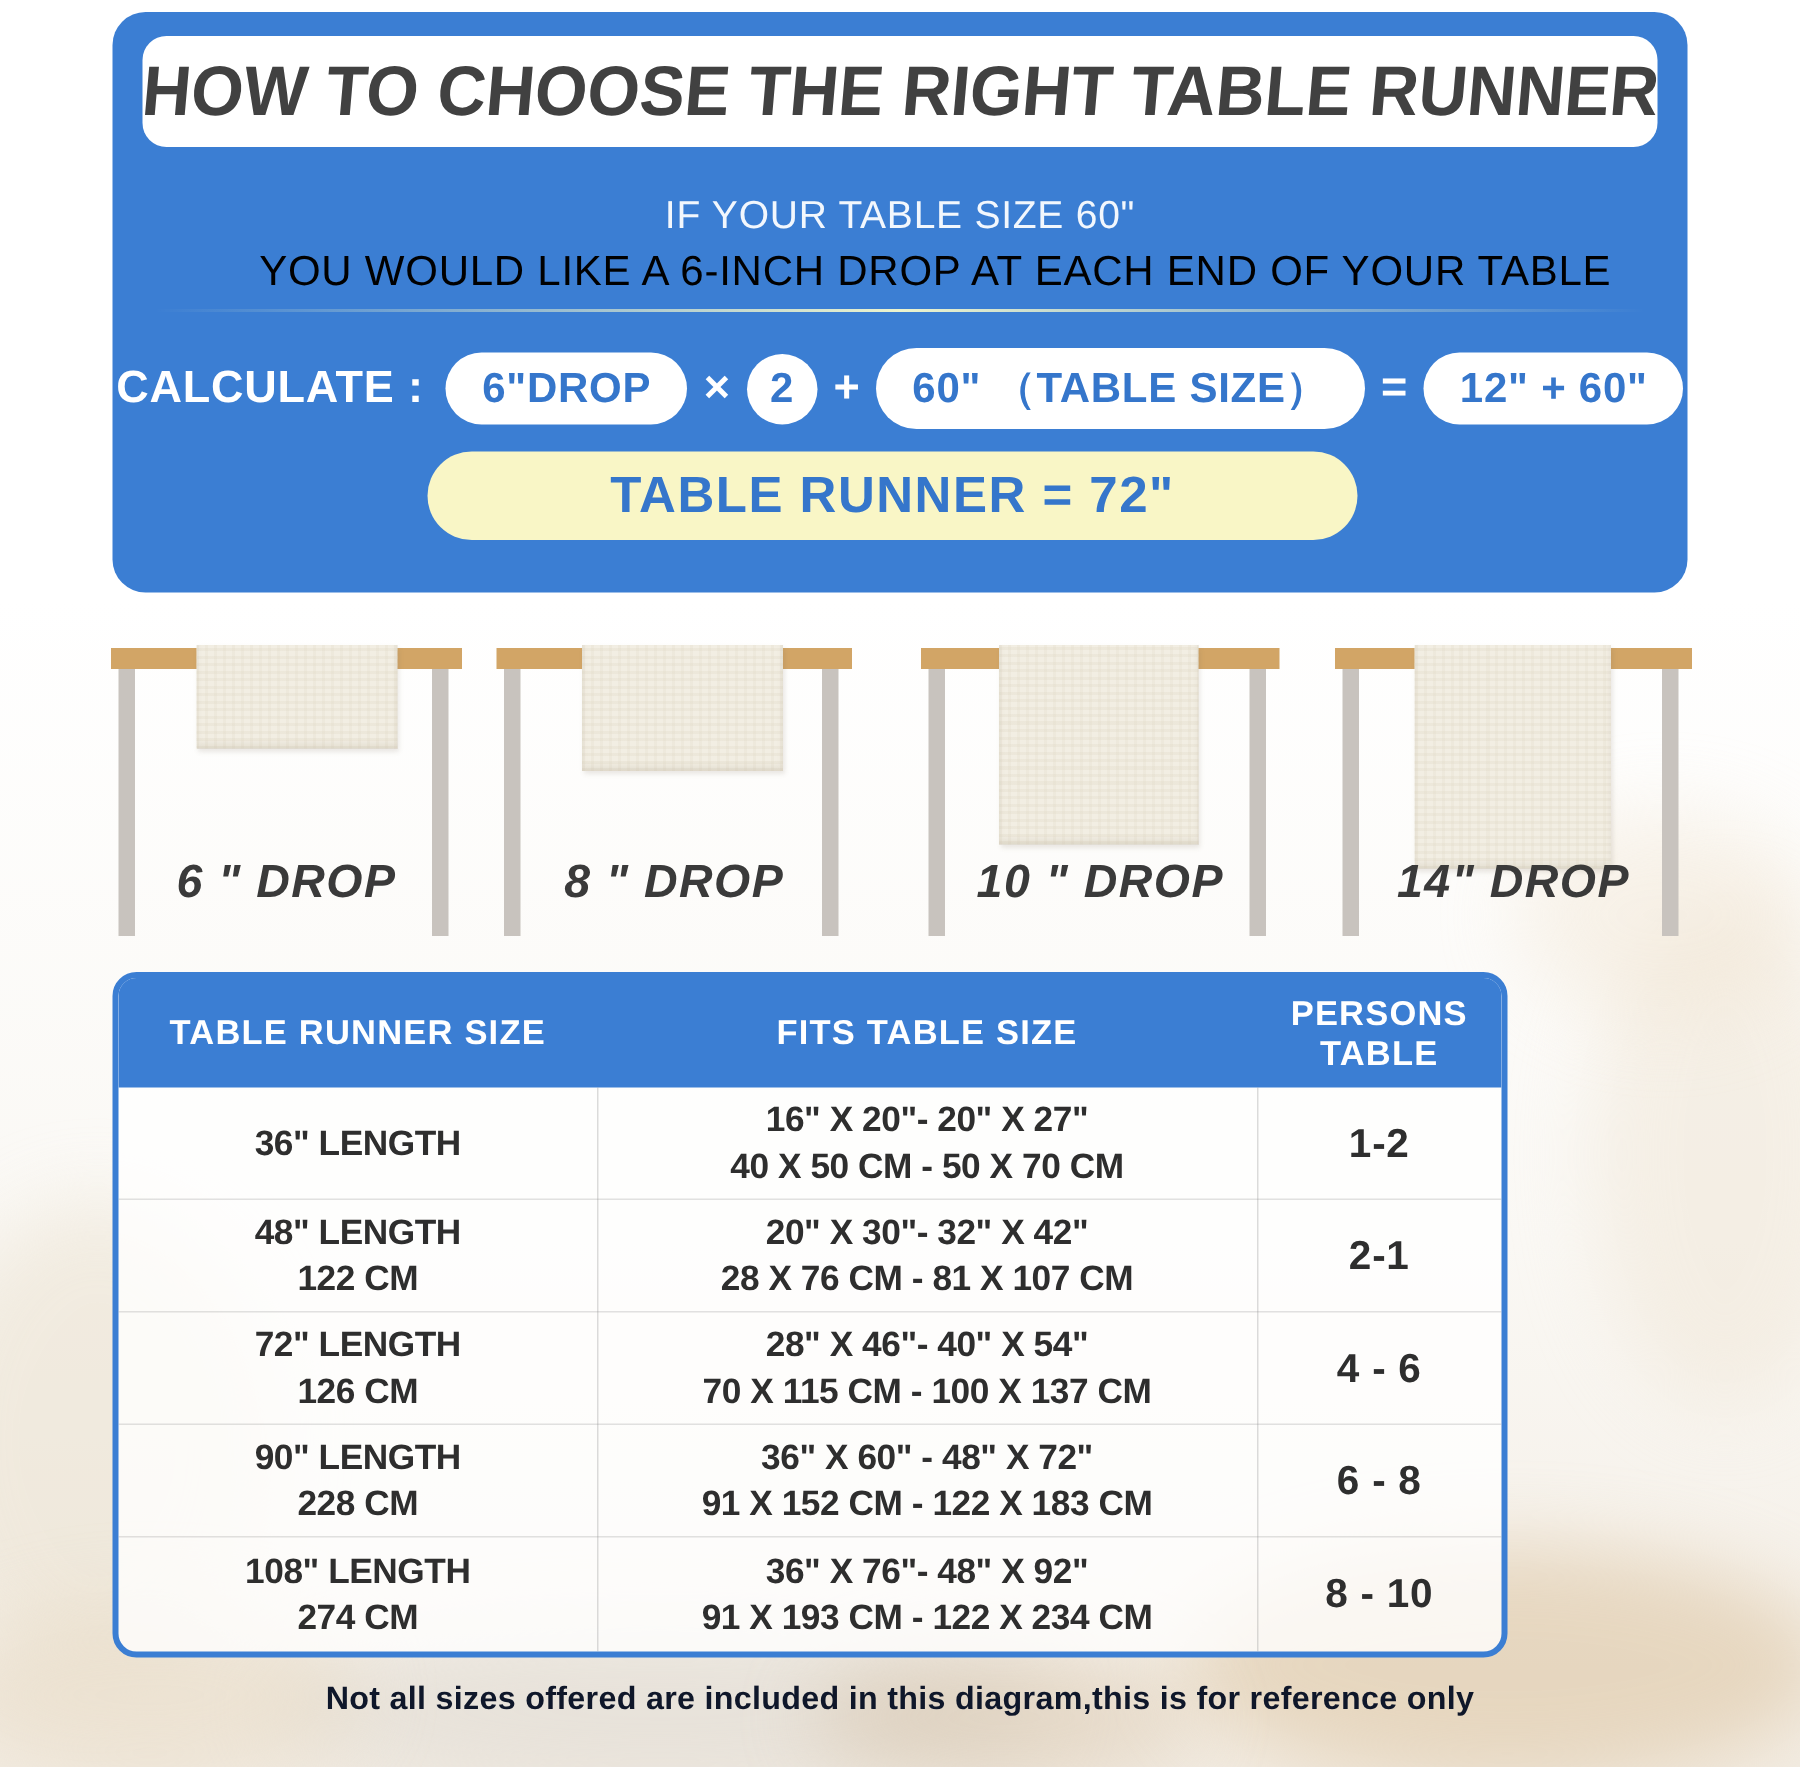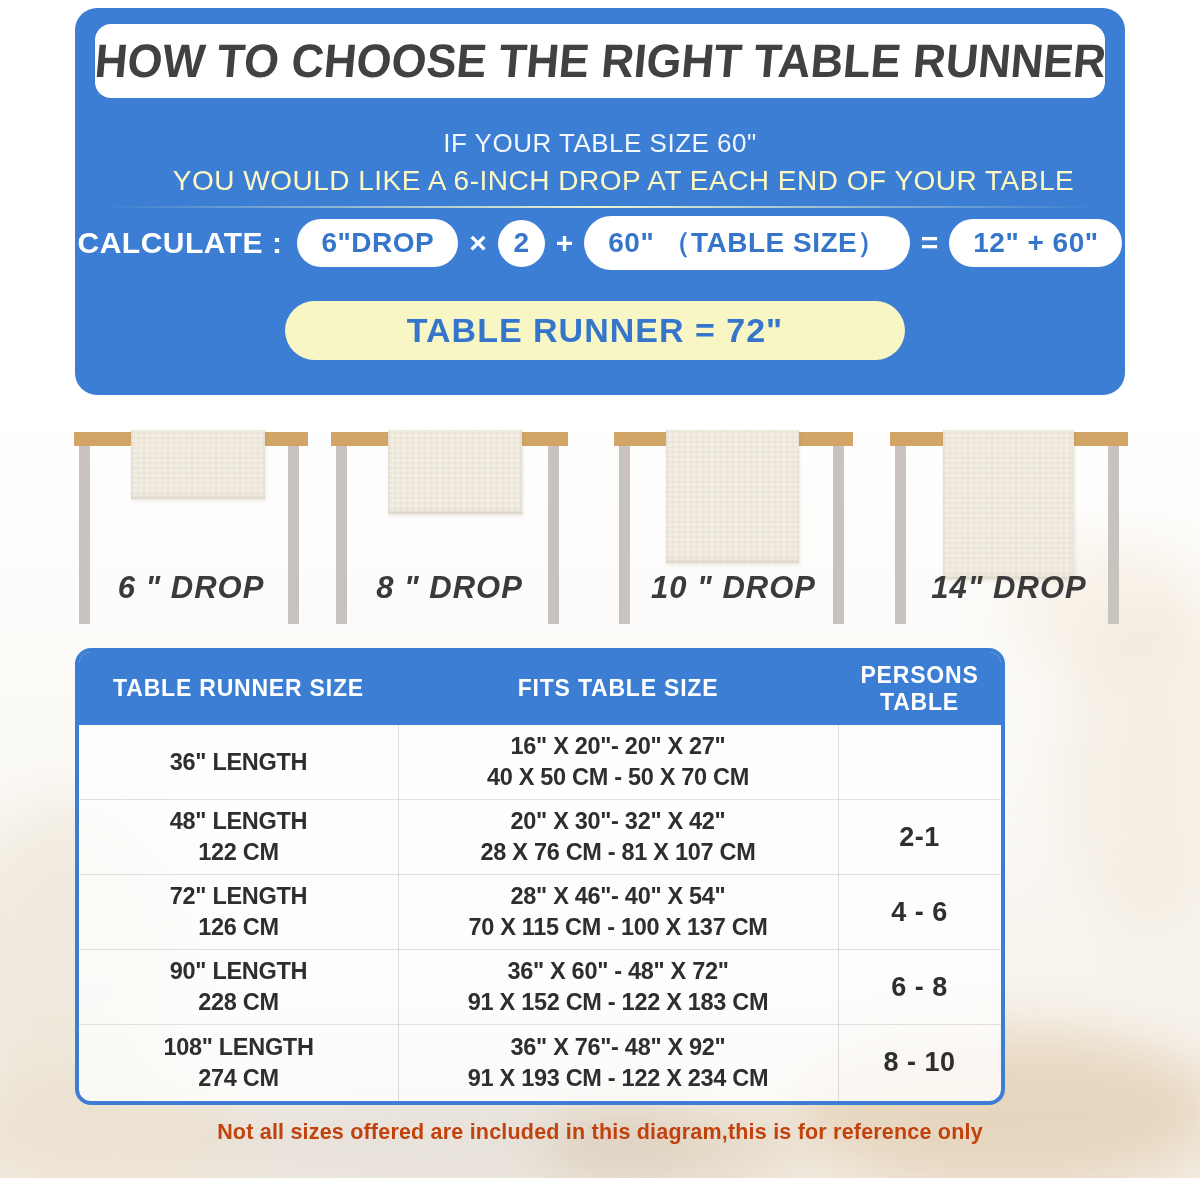--- a/index.html
+++ b/index.html
@@ -43,28 +43,28 @@
     font-size: 45px; font-weight: bold; color: #414141;
     letter-spacing: 0px; transform: skewX(-5deg) scaleY(1.04);
     white-space: nowrap;
   }
   .intro1 {
     position: absolute; left: 0; right: 0; top: 120px; text-align: center;
     color: #f2f7fd; font-size: 26px; letter-spacing: 0.5px;
   }
   .intro2 {
     position: absolute; left: 0; right: 0; top: 157px; text-align: center;
-    color: #fef9c3; font-size: 28px; letter-spacing: 0.5px; padding-left: 47px;
+    color: #000000; font-size: 28px; letter-spacing: 0.5px; padding-left: 47px;
   }
   .banner-divider {
     position: absolute; left: 28px; right: 28px; top: 198px; height: 2px;
     background: linear-gradient(90deg, rgba(255,255,255,0) 0%, rgba(246,250,205,0.95) 50%, rgba(255,255,255,0) 100%);
   }
   .calc-row {
-    position: absolute; left: 0; right: 0; top: 208px; height: 54px;
+    position: absolute; left: 0; right: 0; top: 224px; height: 54px;
     display: flex; align-items: center; justify-content: center; gap: 11px;
   }
   .calc-label { color: #ffffff; font-size: 30px; font-weight: bold; margin-right: 4px; letter-spacing: 0.5px; }
   .calc-op { color: #ffffff; font-size: 30px; font-weight: bold; }
   .calc-pill {
     background: #ffffff; color: #3576cb; font-size: 28px; font-weight: bold;
     padding: 8px 24px; border-radius: 27px; white-space: nowrap; letter-spacing: 0.5px;
   }
   .calc-circle {
     background: #ffffff; color: #3576cb; font-size: 28px; font-weight: bold;
@@ -129,21 +129,21 @@
     border-bottom: 1px solid rgba(140,140,140,0.25);
   }
   .st-row:last-child { border-bottom: none; }
   .cell { text-align: center; color: #2e2e2e; font-weight: bold; letter-spacing: -0.3px; }
   .cell .ln { font-size: 23.5px; line-height: 31px; }
   .cell.persons { font-size: 27px; letter-spacing: 0.5px; }
 
   
   .footer-note {
     position: absolute; left: 0; right: 0; top: 1120px; text-align: center;
-    font-size: 21.5px; font-weight: bold; color: #c2410c; letter-spacing: 0.2px;
+    font-size: 21.5px; font-weight: bold; color: #0f172a; letter-spacing: 0.2px;
   }
 </style>
 </head>
 <body>
 
 <div class="backdrop">
   <div class="tint"></div>
   <div class="blob b1"></div>
   <div class="blob b2"></div>
   <div class="blob b3"></div>
@@ -217,20 +217,21 @@
       <div class="vline v2"></div>
 
       <div class="st-row">
         <div class="cell">
           <div class="ln">36" LENGTH</div>
         </div>
         <div class="cell">
           <div class="ln">16" X 20"- 20" X 27"</div>
           <div class="ln">40 X 50 CM - 50 X 70 CM</div>
         </div>
+        <div class="cell persons">1-2</div>
       </div>
 
       <div class="st-row">
         <div class="cell">
           <div class="ln">48" LENGTH</div>
           <div class="ln">122 CM</div>
         </div>
         <div class="cell">
           <div class="ln">20" X 30"- 32" X 42"</div>
           <div class="ln">28 X 76 CM - 81 X 107 CM</div>

